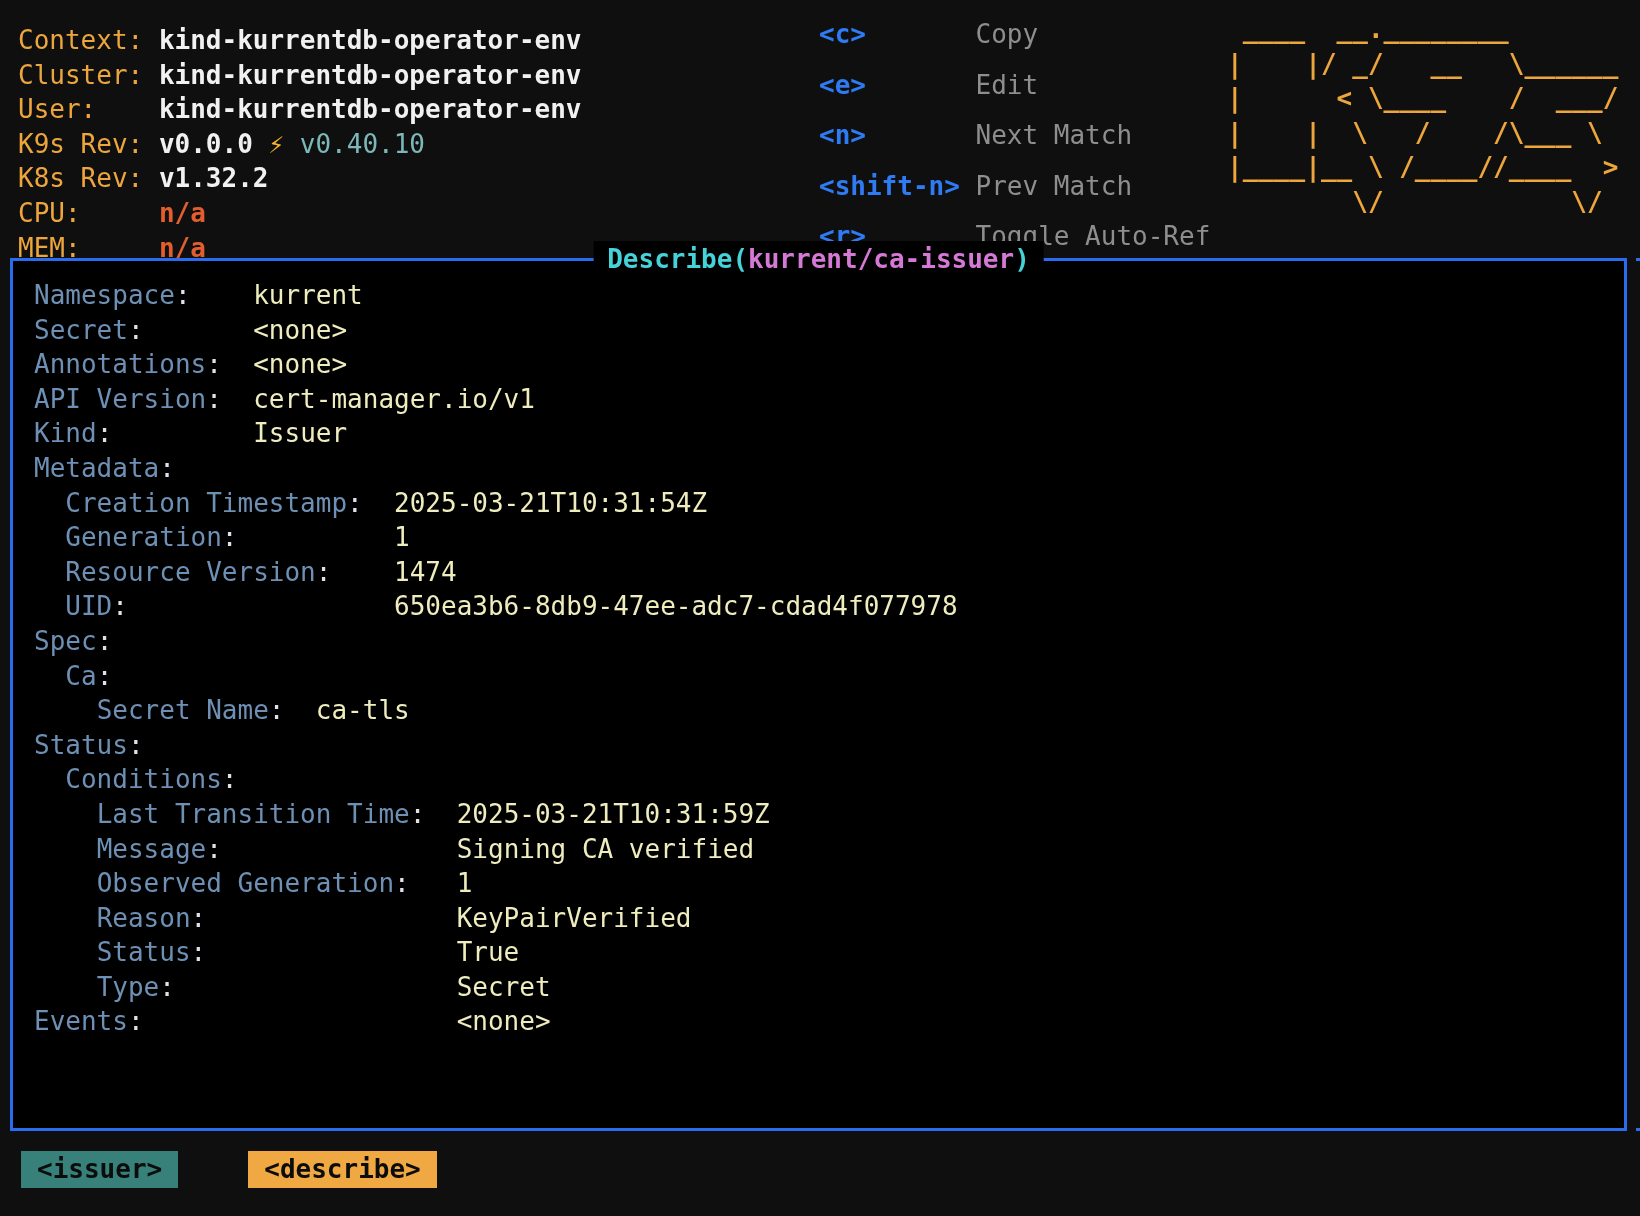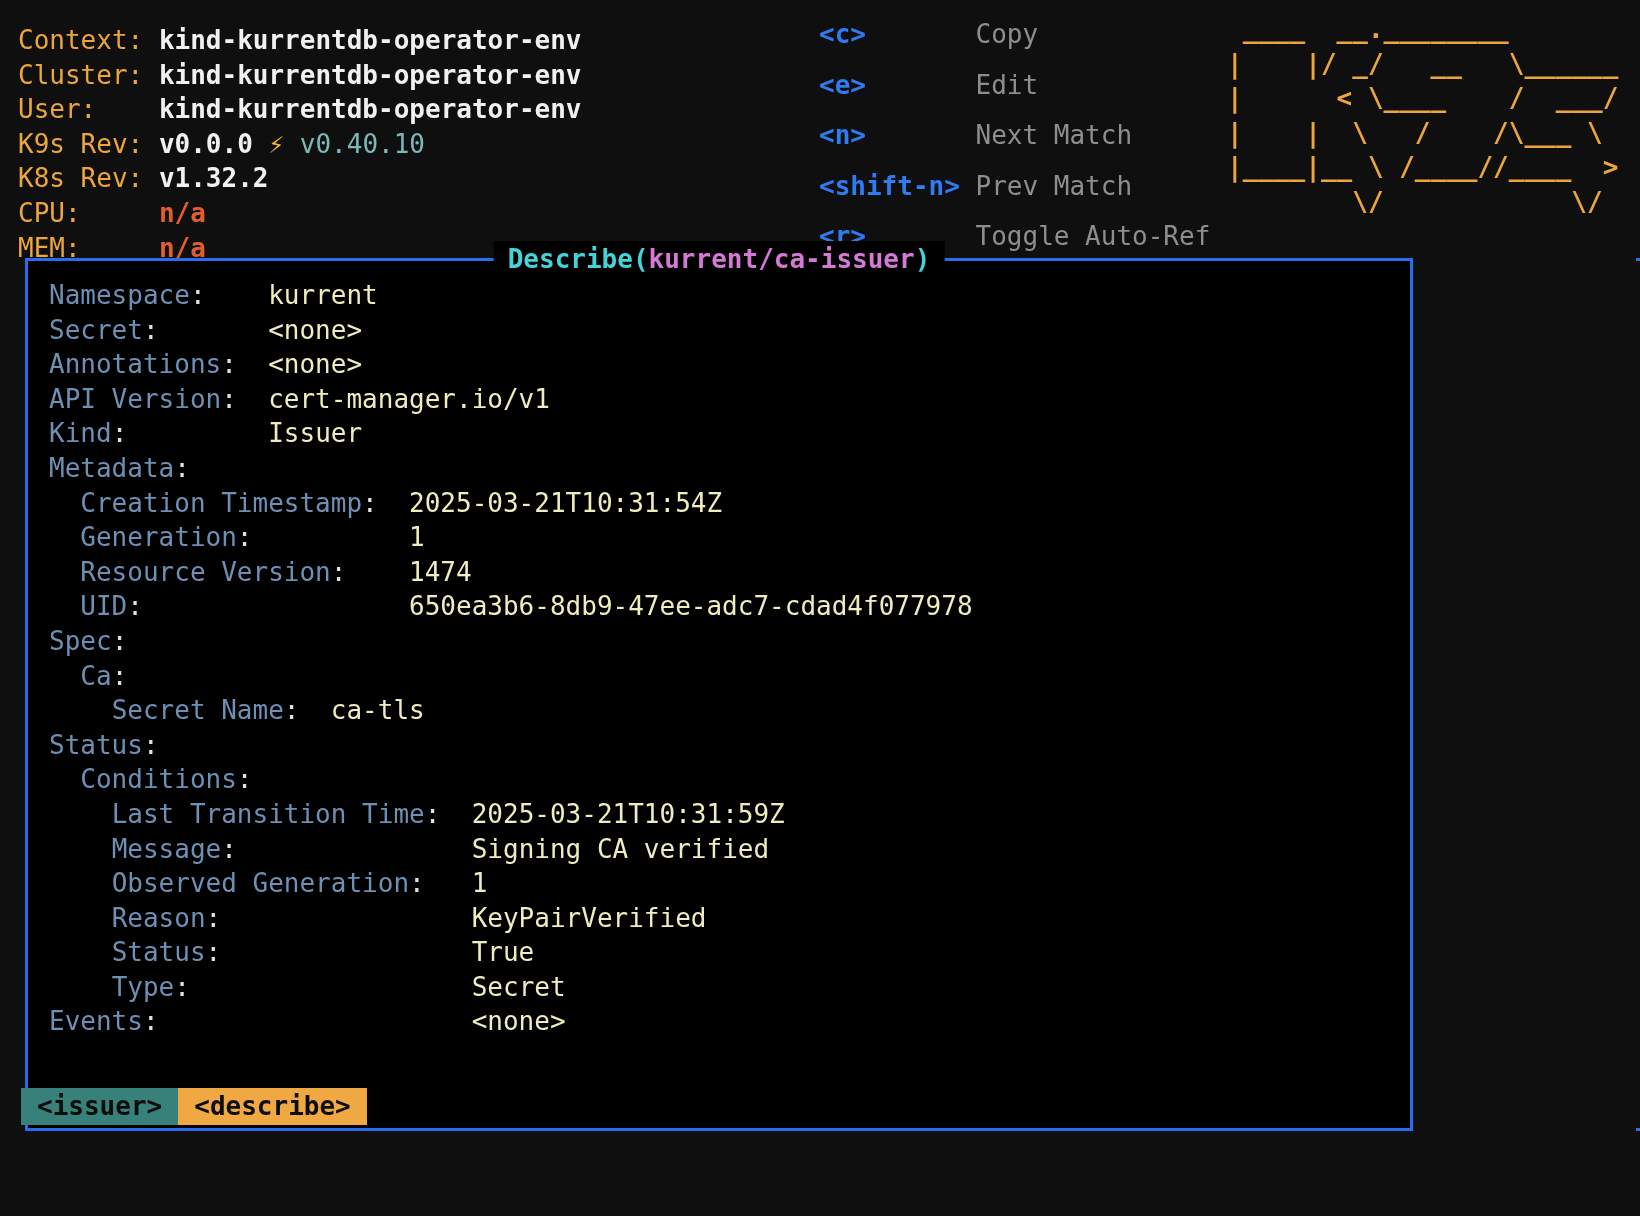--- a/index.html
+++ b/index.html
@@ -30,24 +30,23 @@
   .hotkey-key{display:inline-block;width:10ch;color:var(--c-key_blue);font-weight:bold;}
   .hotkey-action{color:var(--c-action_gray);}
 
   .logo{
     position:absolute;left:1227px;top:12px;
     color:var(--c-orange);font-weight:bold;
     font-family:inherit;font-size:inherit;line-height:34.6px;white-space:pre;
   }
 
   .panel{
-    position:absolute;left:10px;top:258px;width:1388px;height:873px;
+    position:absolute;left:10px;top:258px;width:1617px;height:873px;
     background:var(--c-panel_bg);
     border:3px solid var(--c-border_blue);
-    margin-left:15px;
   }
   .panel-title{
     position:absolute;top:-20px;left:50%;transform:translateX(-50%);
     background:var(--c-panel_bg);
     padding:0 14px;line-height:37px;height:37px;
     font-weight:bold;white-space:nowrap;
   }
   .t-cyan{color:var(--c-title_cyan);}
   .t-magenta{color:var(--c-resource_magenta);}
 
@@ -56,27 +55,27 @@
     padding:17px 0 0 21px;white-space:pre;
   }
   .d-key{color:var(--c-yaml_key);}
   .d-punct{color:var(--c-yaml_punct);}
   .d-val{color:var(--c-yaml_value);}
 
   .border-frag{position:absolute;left:1636px;width:4px;height:3px;background:var(--c-border_blue);}
   .border-frag.top{top:258px;}
   .border-frag.bottom{top:1128px;}
 
-  .crumbs{position:absolute;left:21px;top:1088px;display:flex;gap:0;}
+  .crumbs{position:absolute;left:21px;top:1151px;display:flex;gap:32px;}
   .crumb{
     height:37px;line-height:37px;padding:0 16px;
     font-weight:bold;color:var(--c-crumb_fg);white-space:pre;
   }
   .crumb.teal{background:var(--c-crumb1_bg);}
-  .crumb.orange{background:var(--c-crumb2_bg);}
+  .crumb.orange{background:var(--c-crumb2_bg);margin-left:38px;}
 </style>
 </head>
 <body>
 
 <header>
   <div class="cluster-info" id="cluster-info"><div class="info-row"><span class="info-label">Context:</span><span class="info-value">kind-kurrentdb-operator-env</span></div><div class="info-row"><span class="info-label">Cluster:</span><span class="info-value">kind-kurrentdb-operator-env</span></div><div class="info-row"><span class="info-label">User:</span><span class="info-value">kind-kurrentdb-operator-env</span></div><div class="info-row"><span class="info-label">K9s Rev:</span><span class="info-value">v0.0.0</span> <span class="bolt">⚡</span> <span class="rev-upgrade">v0.40.10</span></div><div class="info-row"><span class="info-label">K8s Rev:</span><span class="info-value">v1.32.2</span></div><div class="info-row"><span class="info-label">CPU:</span><span class="info-value na">n/a</span></div><div class="info-row"><span class="info-label">MEM:</span><span class="info-value na">n/a</span></div></div>
   <div class="hotkeys" id="hotkeys"><div class="hotkey-row"><span class="hotkey-key">&lt;c&gt;</span><span class="hotkey-action">Copy</span></div><div class="hotkey-row"><span class="hotkey-key">&lt;e&gt;</span><span class="hotkey-action">Edit</span></div><div class="hotkey-row"><span class="hotkey-key">&lt;n&gt;</span><span class="hotkey-action">Next Match</span></div><div class="hotkey-row"><span class="hotkey-key">&lt;shift-n&gt;</span><span class="hotkey-action">Prev Match</span></div><div class="hotkey-row"><span class="hotkey-key">&lt;r&gt;</span><span class="hotkey-action">Toggle Auto-Ref</span></div><div class="hotkey-row"><span class="hotkey-key">&lt;f&gt;</span><span class="hotkey-action">Toggle FullScre</span></div></div>
   <pre class="logo" id="logo"> ____  __.________       
 |    |/ _/   __   \______
 |      &lt; \____    /  ___/

